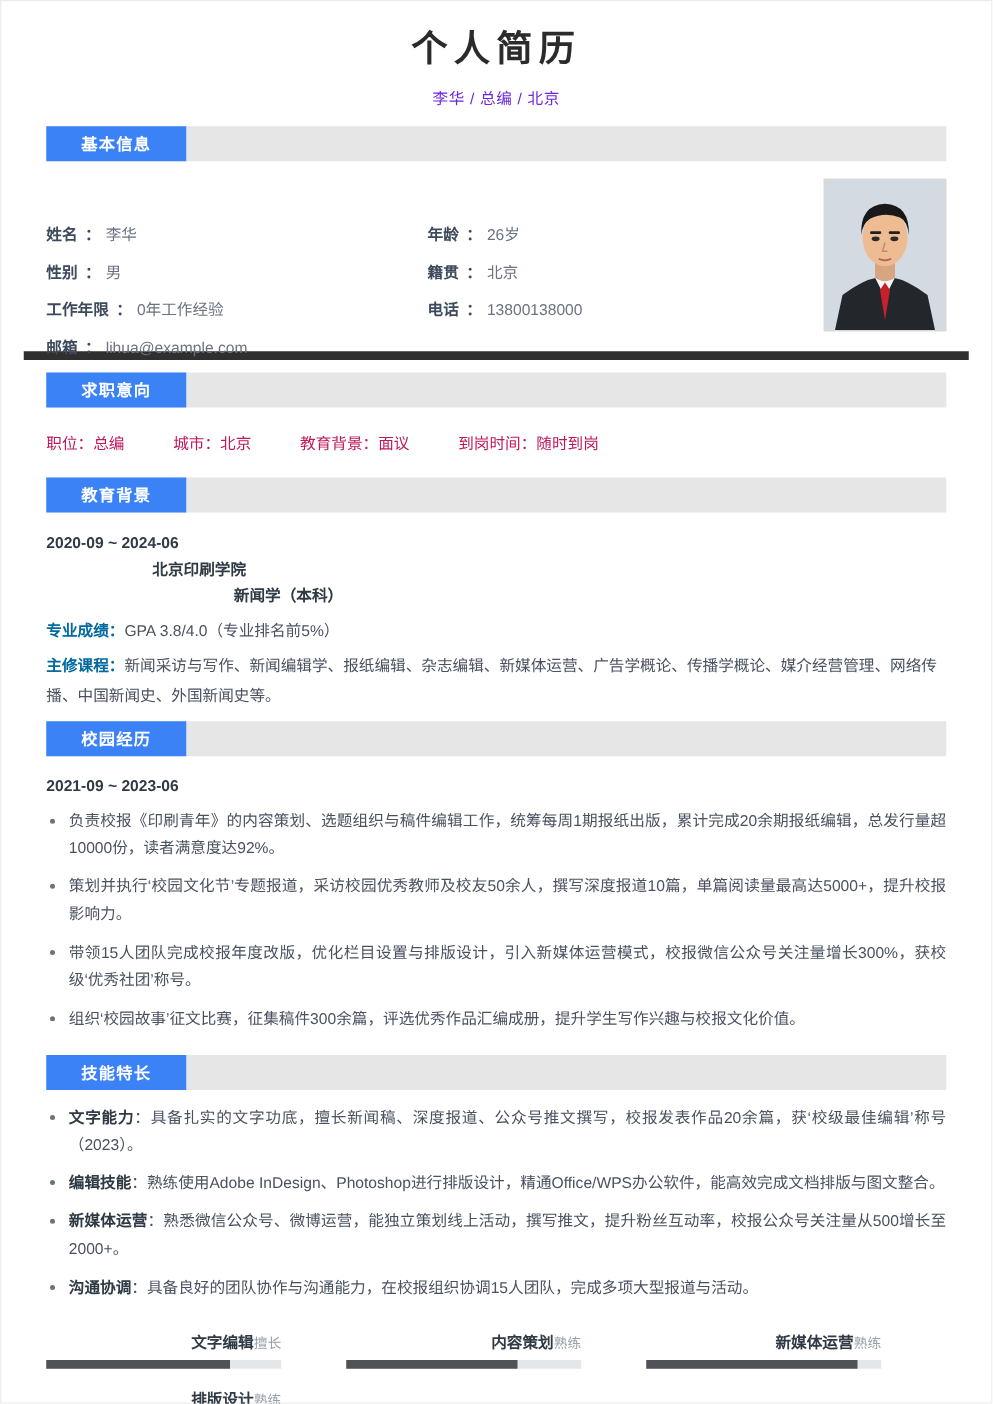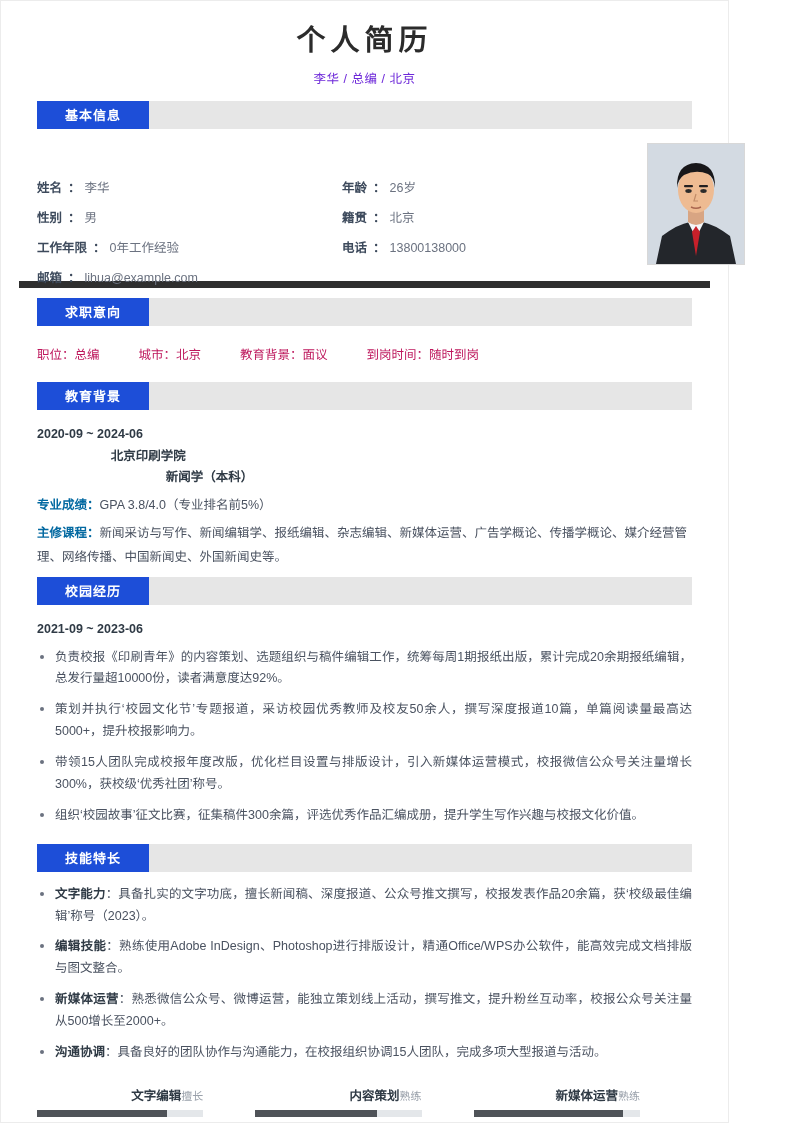--- a/index.html
+++ b/index.html
@@ -9,21 +9,21 @@
   }
   body {
     width: 794px;
     height: 1123px;
     font-family: "Liberation Sans", "DejaVu Sans", sans-serif;
     color: #2f3a45;
     overflow: hidden;
     position: relative;
   }
   .page {
-    width: 729px;
+    width: 794px;
     height: 1123px;
     box-sizing: border-box;
     padding: 0;
     background: #fff;
     border: 1px solid #ececec;
     position: relative;
   }
 
   
   .doc-header {
@@ -47,21 +47,21 @@
 
   
   .section-band {
     margin: 0 36px;
     height: 28px;
     background: #e6e6e6;
     display: flex;
     align-items: stretch;
   }
   .section-band .tab {
-    background: #1d4ed8;
+    background: #3b82f6;
     color: #ffffff;
     font-size: 13px;
     font-weight: bold;
     letter-spacing: 1px;
     display: flex;
     align-items: center;
     padding: 0 20px;
     min-width: 72px;
     justify-content: center;
   }

